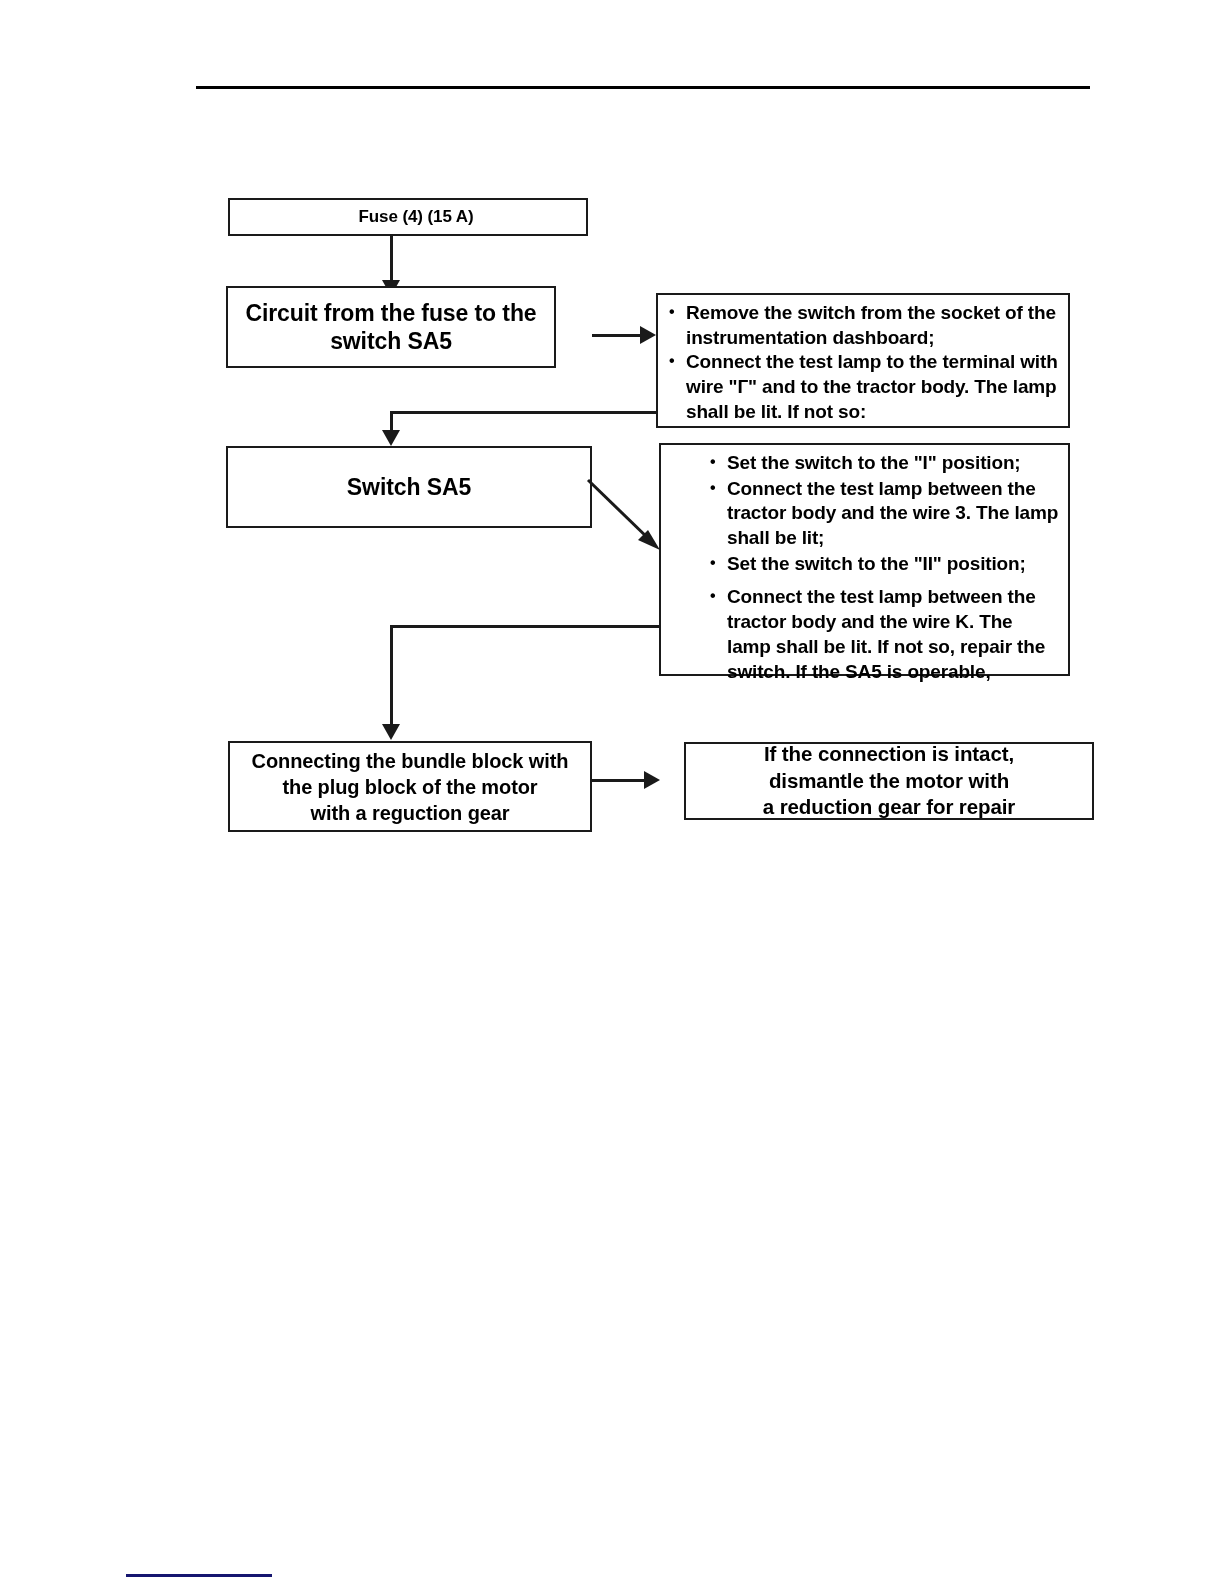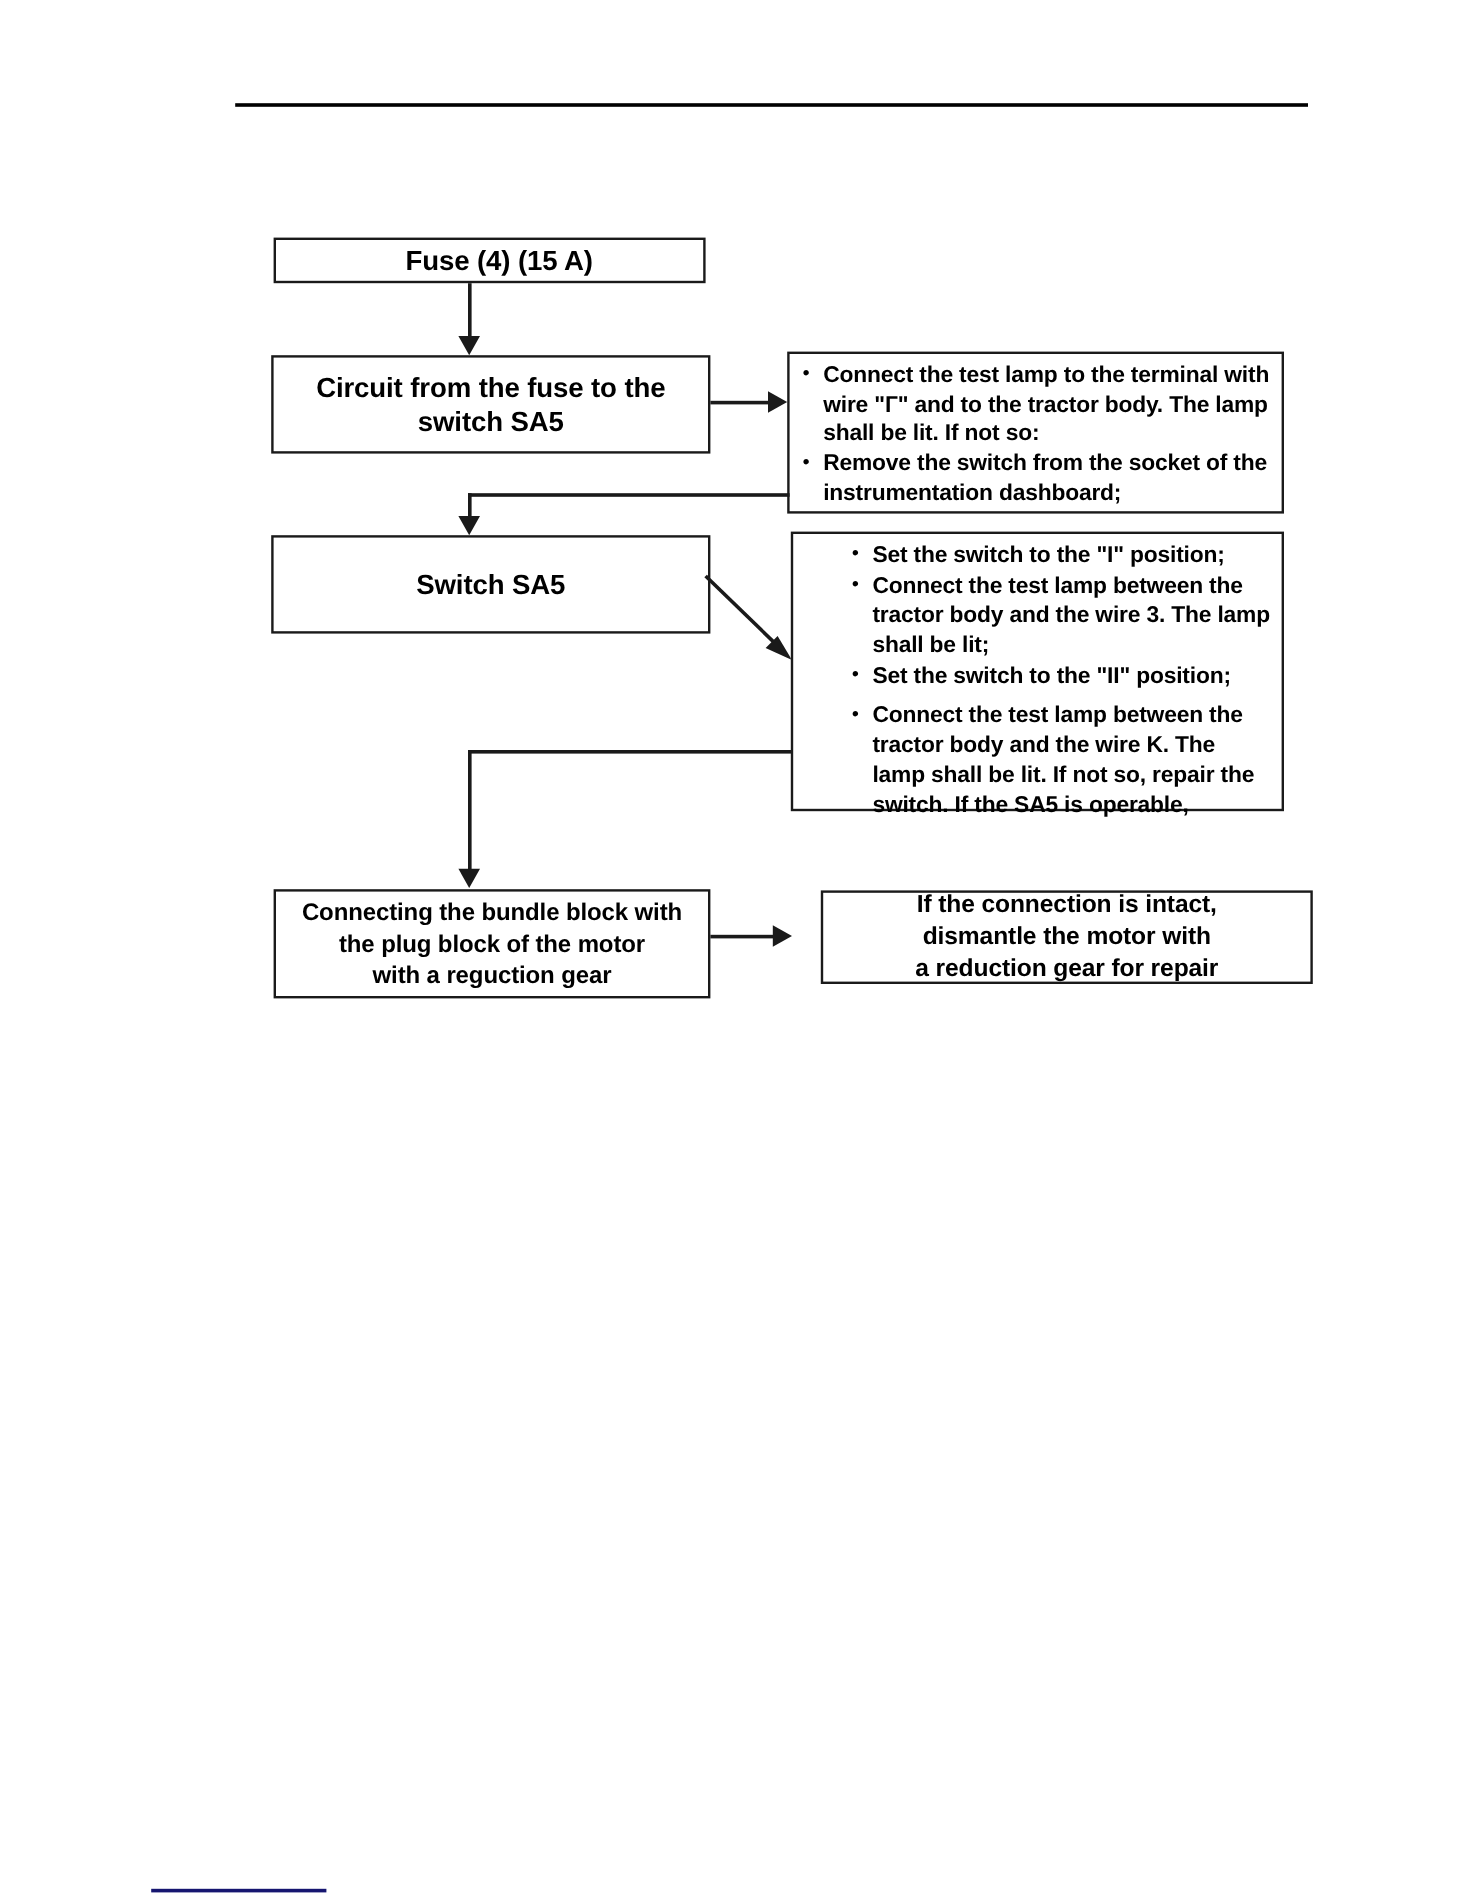--- a/index.html
+++ b/index.html
@@ -55,23 +55,23 @@
   .node .node-text {
     font-weight: bold;
     text-align: center;
     line-height: 1.22;
     letter-spacing: -0.1px;
     white-space: pre-line;
   }
 
   
   #node-fuse      { left: 228px; top: 198px;  width: 360px; height: 38px; }
-  #node-fuse .node-text { font-size: 23px; margin-left: 16px; }
-
-  #node-circuit   { left: 226px; top: 296px;  width: 366px; height: 82px; }
+  #node-fuse .node-text { font-size: 17px; margin-left: 16px; }
+
+  #node-circuit   { left: 226px; top: 286px;  width: 330px; height: 82px; }
   #node-circuit .node-text { font-size: 23px; }
 
   #node-switch    { left: 226px; top: 446px;  width: 366px; height: 82px; }
   #node-switch .node-text { font-size: 23px; }
 
   #node-bundle    { left: 228px; top: 741px;  width: 364px; height: 91px; }
   #node-bundle .node-text { font-size: 20px; line-height: 1.30; }
 
   #node-dismantle { left: 684px; top: 742px;  width: 410px; height: 78px; }
   #node-dismantle .node-text { font-size: 20.5px; line-height: 1.30; }
@@ -160,22 +160,22 @@
   <div class="node" id="node-circuit">
     <span class="node-text">Circuit from the fuse to the
 switch SA5</span>
   </div>
 
   <div class="conn h" style="left:592px; top:334px; width:52px;"></div>
   <div class="arrowhead-right" style="left:640px; top:326px;"></div>
 
   <div class="panel" id="panel-circuit">
     <ul>
+      <li>Remove the switch from the socket of the instrumentation dashboard;</li>
       <li>Connect the test lamp to the terminal with wire "Г" and to the tractor body. The lamp shall be lit. If not so:</li>
-      <li>Remove the switch from the socket of the instrumentation dashboard;</li>
     </ul>
   </div>
 
   <div class="conn h" style="left:390px; top:411px; width:268px;"></div>
   <div class="conn v" style="left:390px; top:411px; height:22px;"></div>
   <div class="arrowhead-down" style="left:382px; top:430px;"></div>
 
   <div class="node" id="node-switch">
     <span class="node-text">Switch SA5</span>
   </div>

